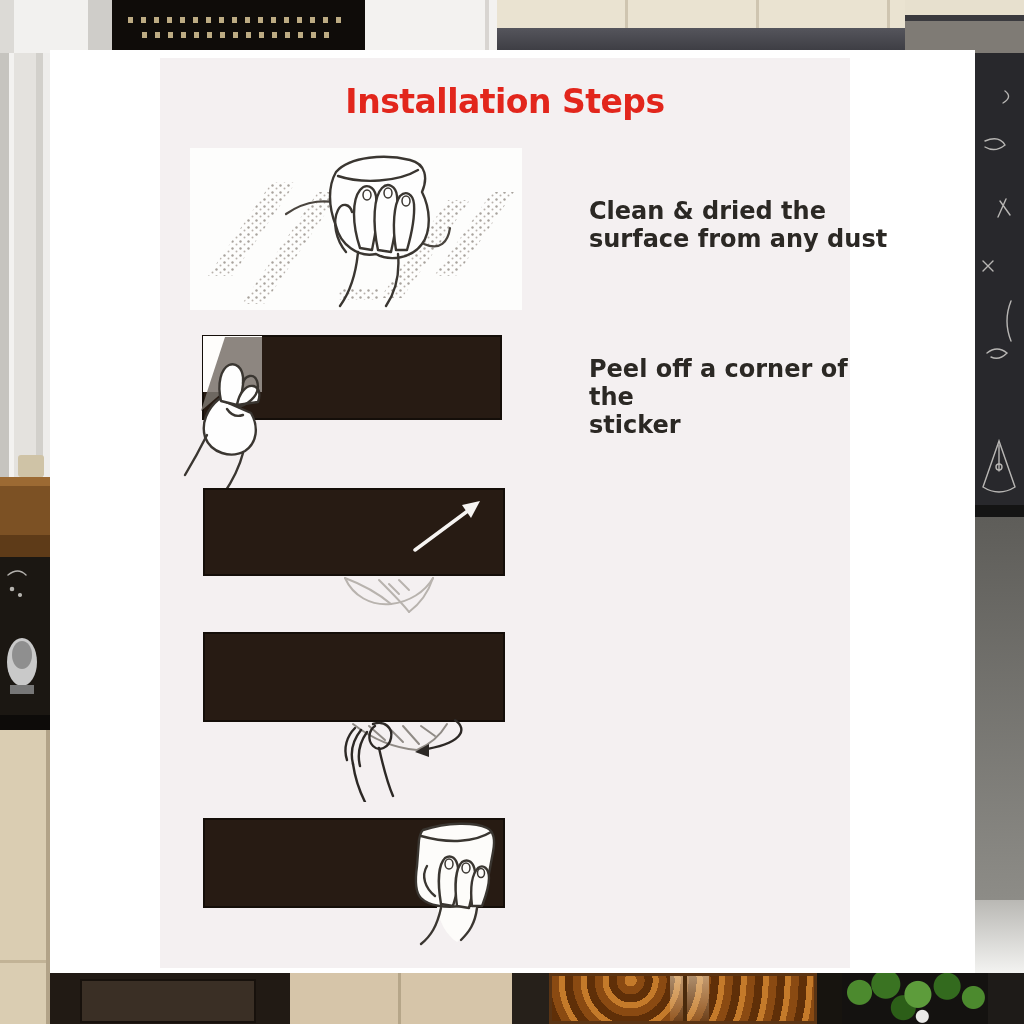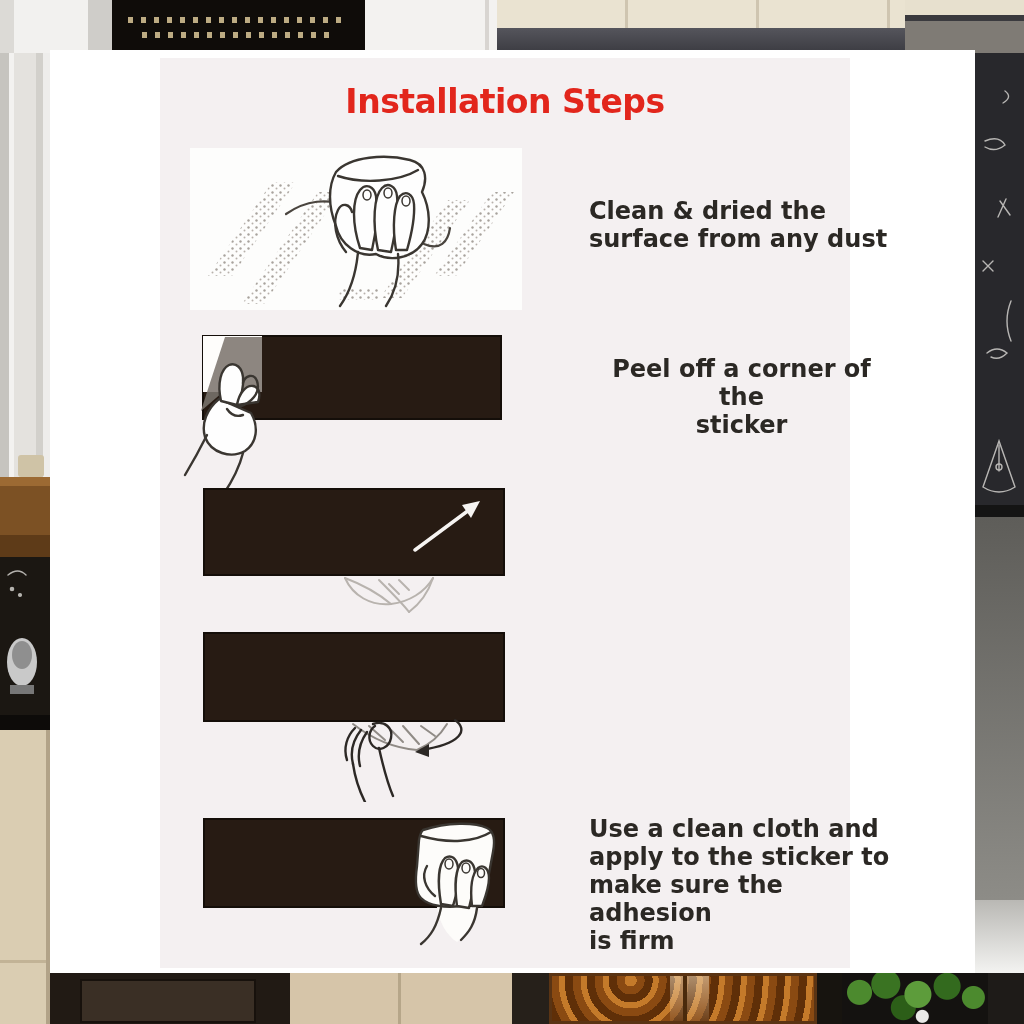--- a/index.html
+++ b/index.html
@@ -64,21 +64,21 @@
     #141210;}
   .dark-gap3{left:988px;top:973px;width:36px;height:51px;background:#1e1b18;}
   
   .overlay{left:50px;top:50px;width:925px;height:923px;background:#ffffff;}
   .panel{left:160px;top:58px;width:690px;height:910px;background:#f4f0f1;}
   .title{position:absolute;left:0;top:24px;width:100%;text-align:center;
     font-size:33px;font-weight:bold;letter-spacing:-.5px;color:#e2261c;}
   .step-text{position:absolute;left:385px;width:305px;
     font-size:24px;font-weight:bold;line-height:28px;color:#2b2824;
     white-space:pre-line;letter-spacing:0;margin-left:44px;}
-  .t1{top:139px;} .t2{top:297px;text-align:center;} .t3{top:453px;} .t4{top:580px;} .t5{top:757px;}
+  .t1{top:139px;} .t2{top:297px;} .t3{top:453px;} .t4{top:580px;} .t5{top:757px;}
   .art{position:absolute;}
   .a1{left:30px;top:90px;}  .a2{left:23px;top:277px;}
   .a3{left:43px;top:430px;} .a4{left:43px;top:574px;}
   .a5{left:43px;top:760px;}
 </style>
 </head>
 <body>
 
 <div class="stage">
 
@@ -251,19 +251,15 @@
         <path d="M232,78 C222,70 218,58 224,48" fill="none"></path>
         <path d="M238,90 C234,108 228,118 218,126" fill="none"></path>
         <path d="M274,90 C272,106 266,114 258,122" fill="none"></path>
       </g>
       <g fill="#fdfcfa" stroke="#3a3631" stroke-width="1.5">
         <ellipse cx="246" cy="46" rx="4" ry="5"></ellipse>
         <ellipse cx="263" cy="50" rx="4" ry="5"></ellipse>
         <ellipse cx="278" cy="55" rx="3.5" ry="4.5"></ellipse>
       </g>
     </svg>
-    <div class="step-text t5">Use a clean cloth and
-apply to the sticker to
-make sure the adhesion
-is firm</div>
   </div>
 
 </div>
 
 </body></html>

